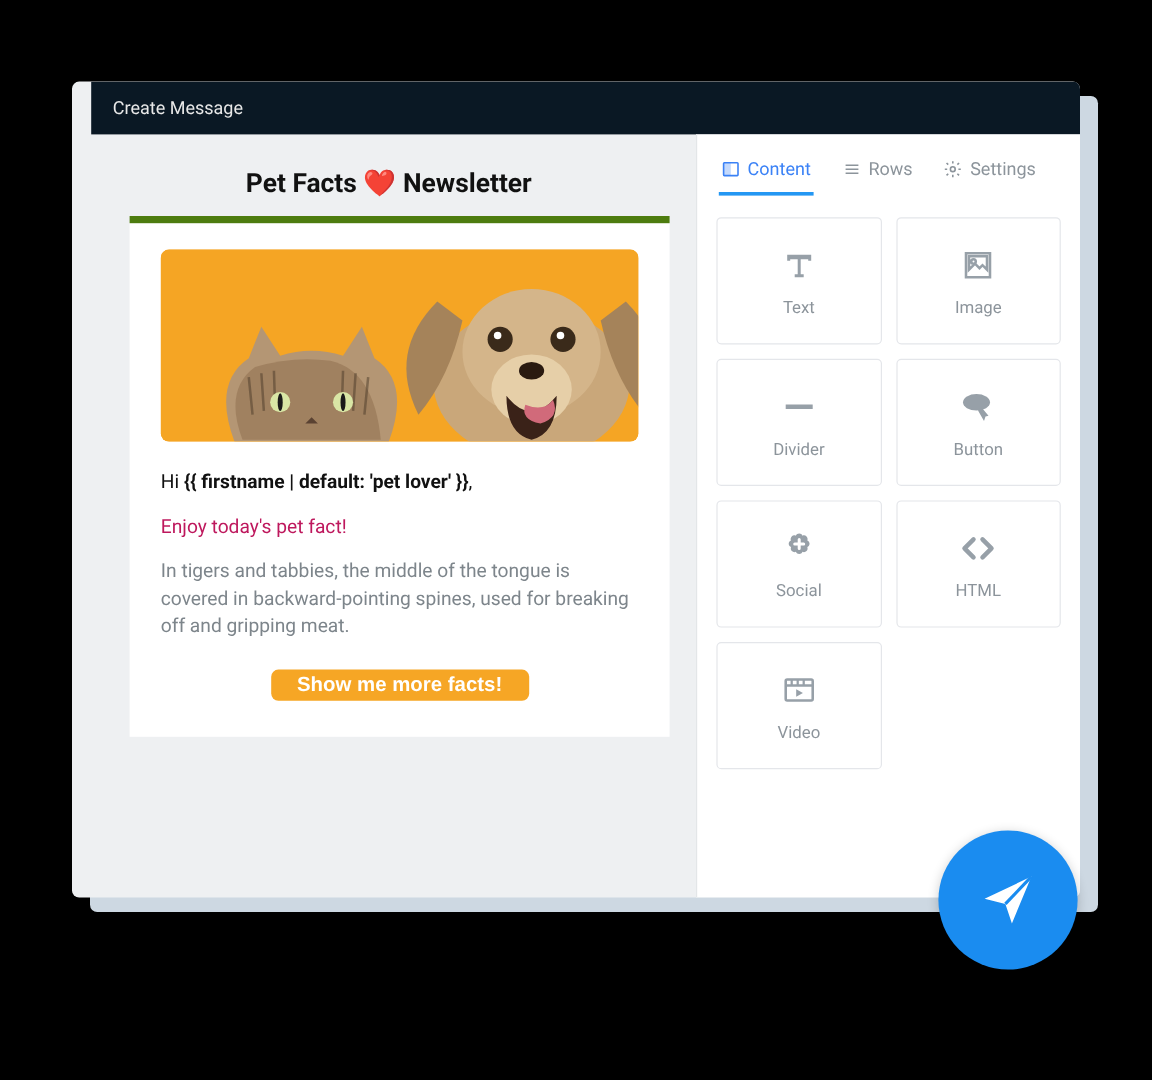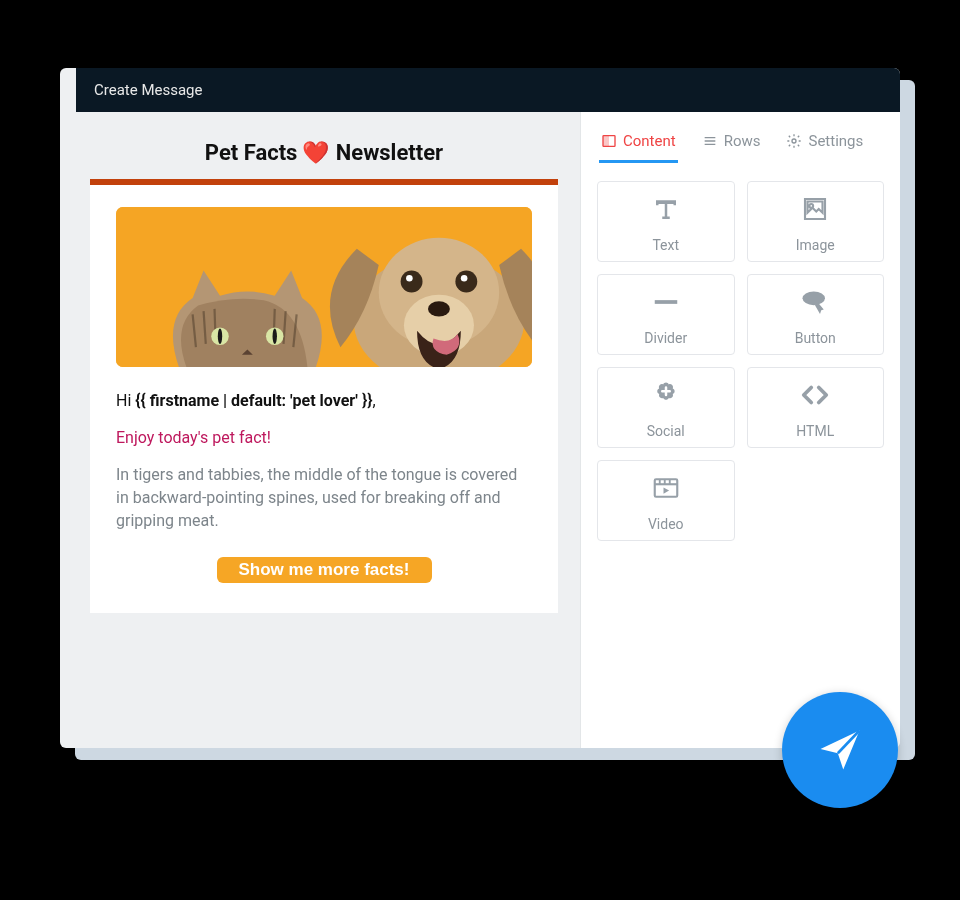--- a/index.html
+++ b/index.html
@@ -60,23 +60,24 @@
     min-width: 0;
   }
   .preview-title {
     text-align: center;
     font-weight: 700;
     font-size: 22px;
     color: #111;
     padding: 12px 0 14px;
   }
   .canvas-frame {
-    border-top: 6px solid #c2410c;
+    border-top: 6px solid #4d7c0f;
     background: #fff;
     padding: 22px 26px 30px;
+    margin-left: 18px;
   }
   .hero {
     width: 100%;
     height: 160px;
     border-radius: 7px;
     background: #f5a524;
     position: relative;
     overflow: hidden;
   }
   .hero svg { width: 100%; height: 100%; display:block; }
@@ -130,35 +131,35 @@
     display: flex;
     align-items: center;
     gap: 6px;
     font-size: 15px;
     color: #8c949b;
     padding: 4px 2px 10px;
     cursor: pointer;
     border-bottom: 3px solid transparent;
   }
   .tab.active {
-    color: #ef4444;
+    color: #3b82f6;
     border-bottom-color: #2497f3;
   }
   .tab .ticon { width: 16px; height: 16px; display:block; }
 
   .blocks {
     margin-top: 18px;
     display: grid;
     grid-template-columns: 1fr 1fr;
     gap: 12px;
   }
   .block {
     border: 1px solid #e4e6ea;
     border-radius: 4px;
-    height: 81px;
+    height: 106px;
     display: flex;
     flex-direction: column;
     align-items: center;
     justify-content: center;
     gap: 10px;
     cursor: grab;
     background: #fff;
   }
   .block-icon {
     width: 36px;

